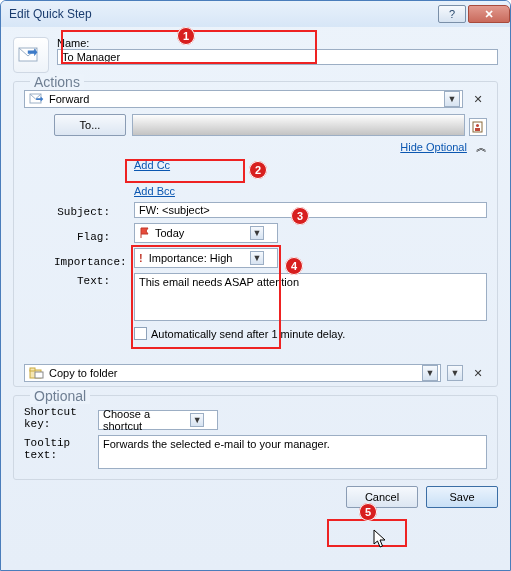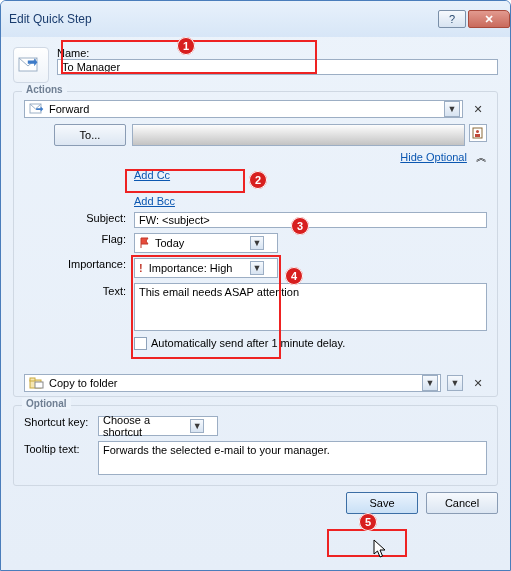--- a/index.html
+++ b/index.html
@@ -1,37 +1,37 @@
 <!DOCTYPE html>
 <html><head>
 <meta charset="utf-8">
 <style>
   * { box-sizing: border-box; font-family: "Segoe UI", Tahoma, sans-serif; font-size: 11px; }
   body { margin: 0; background: #fff; }
   .window { width: 511px; height: 571px; border: 1px solid #4a7dbb; border-radius: 6px 6px 0 0; overflow: hidden; display: flex; flex-direction: column; background: linear-gradient(#ecf3fb,#e6eef8); }
-  .titlebar { height: 36px; background: linear-gradient(#e8f1fb,#d7e6f7); display: flex; align-items: center; padding: 0 0 0 8px; }
+  .titlebar { height: 26px; background: linear-gradient(#e8f1fb,#d7e6f7); display: flex; align-items: center; padding: 0 0 0 8px; }
   .title { flex: 1; color: #1a3c6e; font-size: 12px; }
   .titlebtn { width: 28px; height: 18px; margin-left: 2px; border: 1px solid #7a8fa8; border-radius: 2px; background: linear-gradient(#f6f9fd,#d7e3f1); display: flex; align-items: center; justify-content: center; color: #2a4a6e; cursor: default; }
   .titlebtn.close { width: 42px; background: linear-gradient(#e29a8f,#c96a5c); border-color: #a84a3c; color: #fff; font-weight: bold; border-top-right-radius: 5px;}
   .content { flex: 1; padding: 10px 12px 12px 12px; position: relative; }
   .toprow { display: flex; align-items: flex-start; gap: 8px; }
   .bigicon { width: 36px; height: 36px; border: 1px solid #cfd8e4; background: linear-gradient(#fff,#eef3f9); border-radius: 4px; display:flex; align-items:center; justify-content:center; }
   .namecol { flex: 1; }
   .lbl { color: #000; }
   .textinput { width: 100%; height: 16px; border: 1px solid #9caec4; background: #fff; padding: 2px 4px; }
   .subtext { margin: 10px 0 6px 0; color: #000; }
   .groupset { border: 1px solid #cfd8e3; border-radius: 3px; margin-top: 8px; padding: 8px 10px 4px 10px; position: relative; }
-  .legend { position: absolute; top: -8px; left: 8px; background: #ecf3fb; padding: 0 4px; color: #6f7f93; font-size: 10px; font-weight: bold; }
+  .legend { position: absolute; top: -8px; left: 16px; background: #ecf3fb; padding: 0 4px; color: #6f7f93; font-size: 14px; }
   .actionrow { display: flex; align-items: center; gap: 6px; }
   .combo { flex: 1; height: 18px; border: 1px solid #9caec4; background: #fff; display: flex; align-items: center; padding: 0 2px 0 4px; }
   .combo .arrow { width: 16px; height: 16px; border: 1px solid #9caec4; background: linear-gradient(#f6f9fd,#d7e3f1); display:flex; align-items:center; justify-content:center; margin-left:auto; }
   .xbtn { width: 18px; height: 18px; display: flex; align-items: center; justify-content: center; cursor: default; font-size: 14px; color: #3a3a3a; }
   .indent { margin-left: 30px; margin-top: 6px; }
-  .row { display: flex; align-items: flex-start; margin-top: 5px; }
-  .rowlbl { width: 80px; text-align: right; padding-right: 8px; color: #000; }
+  .row { display: flex; align-items: flex-end; margin-top: 5px; }
+  .rowlbl { width: 80px; text-align: right; padding-right: 24px; color: #000; font-family: Liberation Mono, monospace; }
   .tobtn { width: 72px; height: 22px; border: 1px solid #8a9cb4; background: linear-gradient(#f6f9fd,#dce6f2); border-radius: 2px; text-align: center; line-height: 20px; }
   .tofield { flex: 1; height: 22px; border: 1px solid #9caec4; background: linear-gradient(#fdfdfd,#c3c3c3); }
   .abicon { width: 18px; height: 18px; border: 1px solid #9caec4; background: #fff; display:flex;align-items:center;justify-content:center; margin-left: 4px; font-size: 10px;}
   .hideopt { text-align: right; margin-top: 4px; margin-bottom: 4px; }
   .linklike { color: #0b57b1; text-decoration: underline; cursor: default; }
   .optlinks { margin-left: 112px; display: flex; gap: 14px; flex-direction: column; }
   .smallcombo { width: 144px; height: 20px; border: 1px solid #9caec4; background: #fff; display: flex; align-items: center; padding: 0 13px 0 4px; }
   .smallcombo .arrow { width: 14px; height: 14px; border: 1px solid #9caec4; background: linear-gradient(#f6f9fd,#d7e3f1); margin-left:auto; display:flex;align-items:center;justify-content:center; }
   .textarea { flex: 1; height: 48px; border: 1px solid #9caec4; background: #fff; padding: 2px 4px; }
   .check { width: 13px; height: 13px; border: 1px solid #8ea2ba; background: #fff; margin-right: 4px; }
@@ -192,22 +192,22 @@
             </div>
         </div>
       </div>
       <div class="row" style="align-items:flex-start">
         <div class="rowlbl" style="width:74px;text-align:left;padding-top:2px">Tooltip text:</div>
         <div class="textarea" style="height:34px"><span>Forwards the selected e-mail to your manager.</span></div>
       </div>
     </div>
 
     <div class="buttonbar">
+      <div class="btn">Cancel</div>
       <div class="btn focus">Save</div>
-      <div class="btn">Cancel</div>
     </div>
 
     <div class="ann" style="left:60px; top:3px; width:256px; height:34px"></div>
     <div class="num" style="left:176px; top:0px">1</div>
 
     <div class="ann" style="left:124px; top:132px; width:120px; height:24px"></div>
     <div class="num" style="left:248px; top:134px">2</div>
 
     <div class="num" style="left:290px; top:180px">3</div>
 

